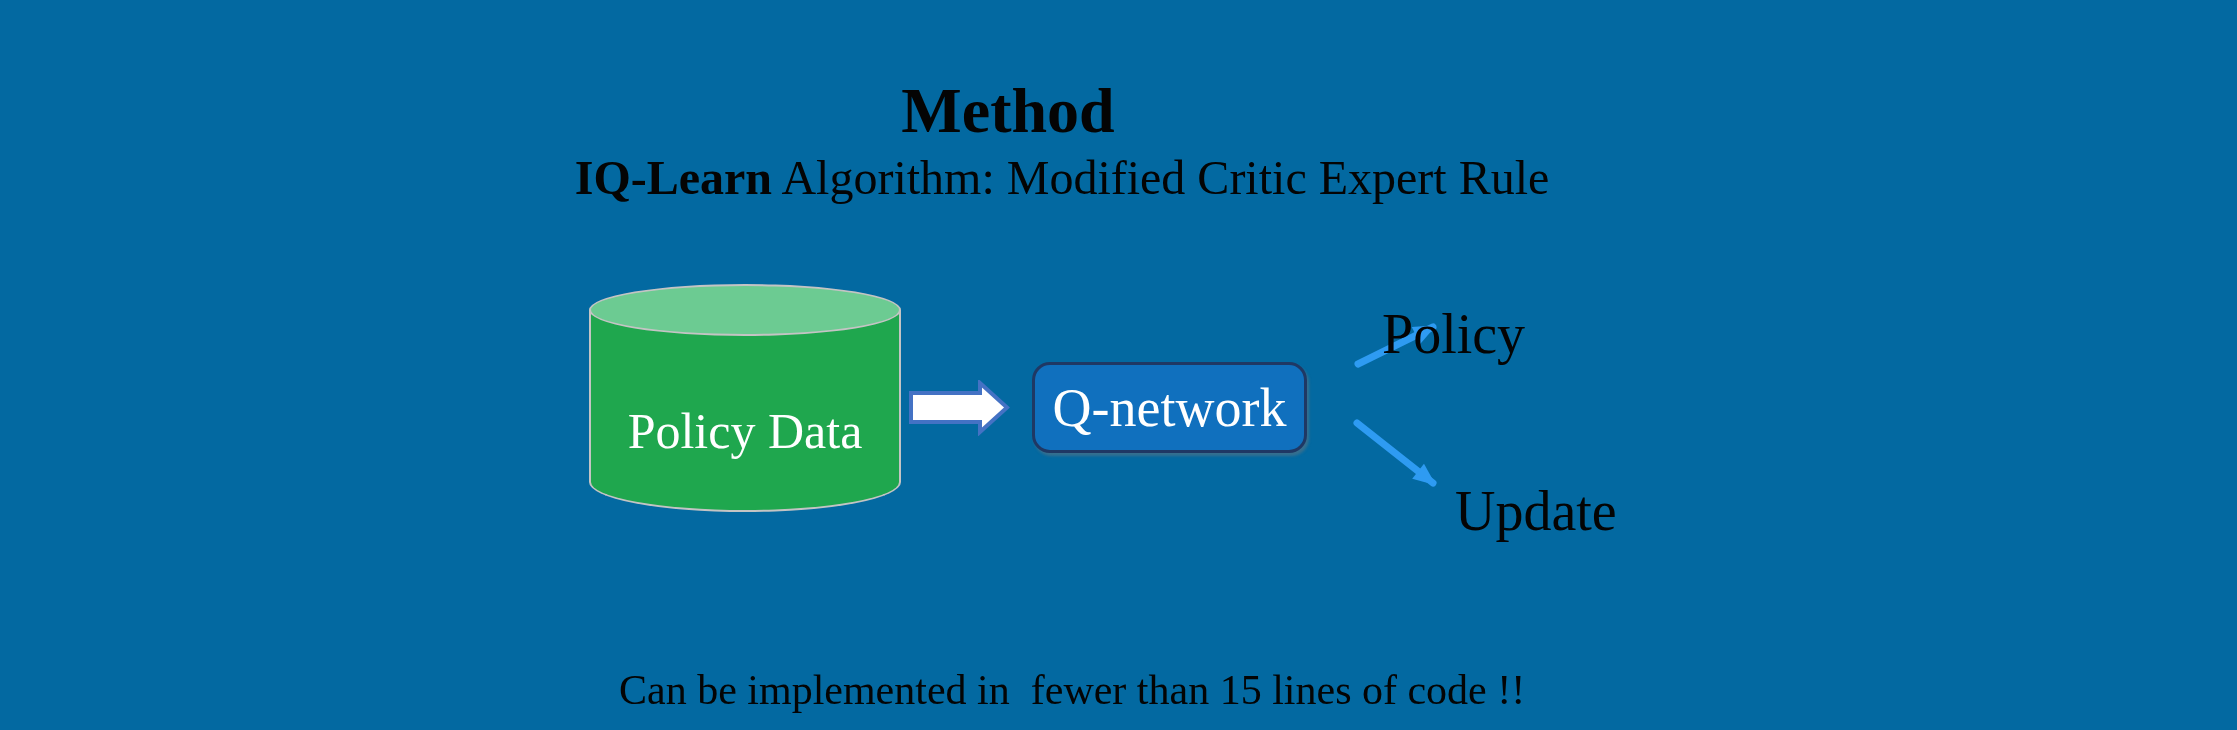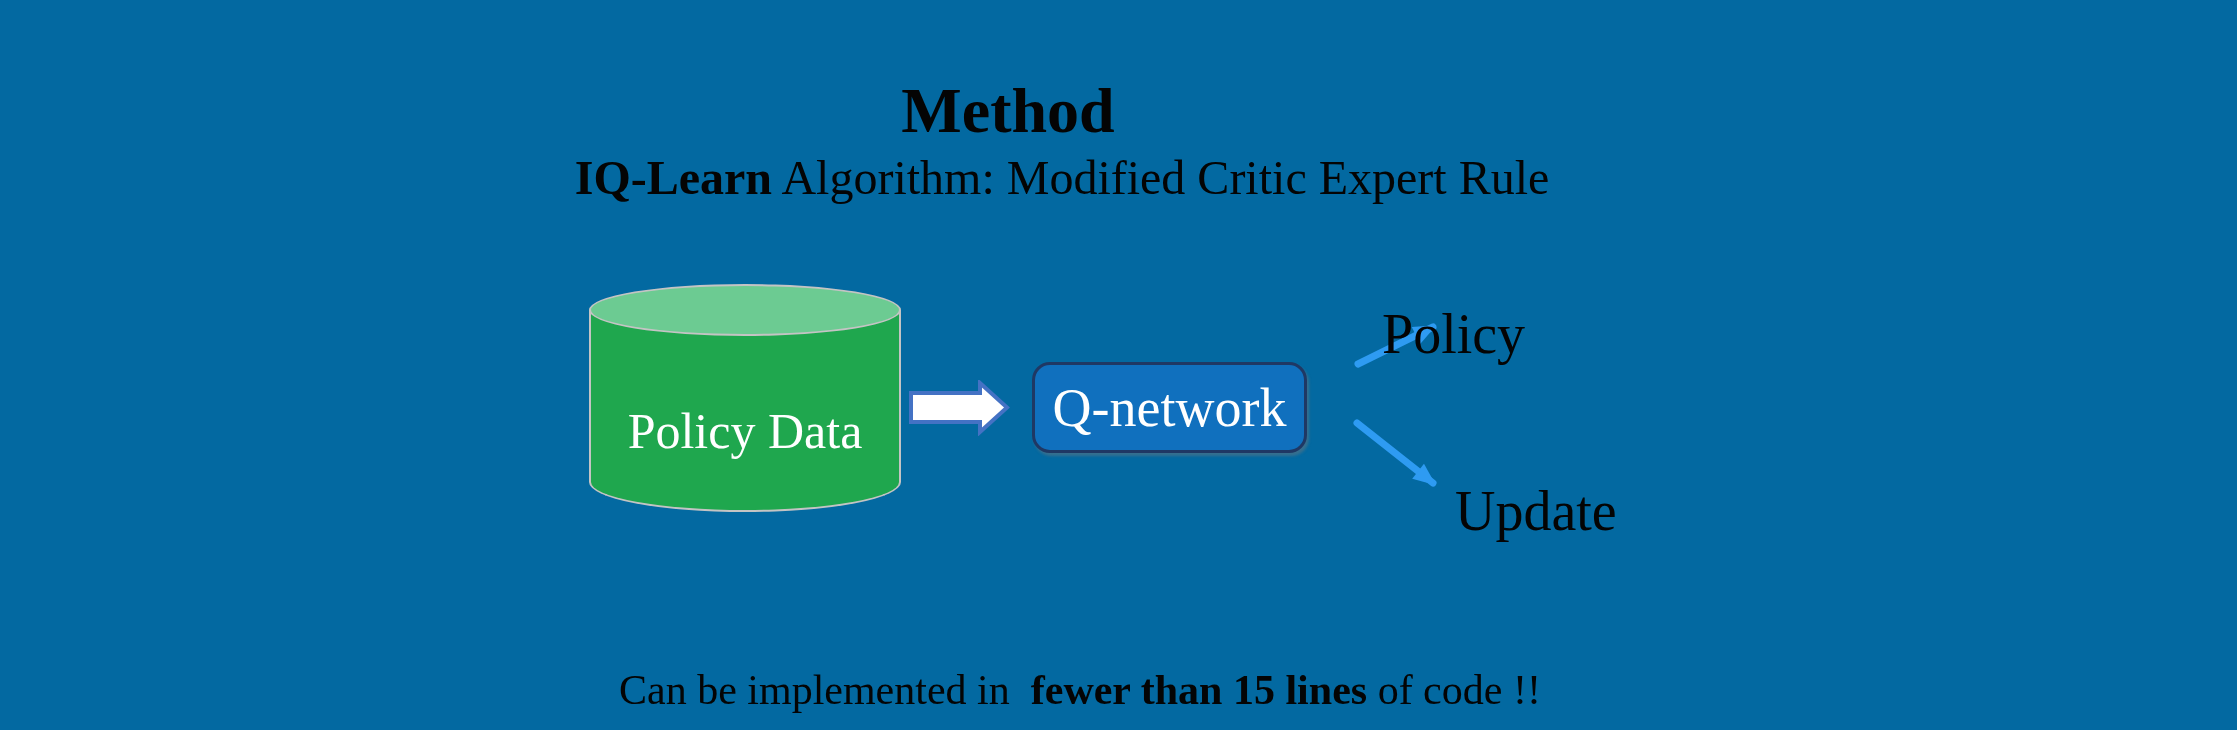--- a/index.html
+++ b/index.html
@@ -147,21 +147,21 @@
 
   .footer {
     position: absolute;
     left: 577px;
     top: 627px;
     font-size: 42px;
     line-height: 1;
     white-space: pre;
     color: #040404;
   }
-  .footer .hl { font-weight: 700; margin-top: 12px; }
+  .footer .hl { font-weight: 400; margin-top: 12px; }
 </style>
 </head>
 <body>
 
 <div class="canvas">
 
   <h1 class="title">Method</h1>
 
   <div class="subtitle">
     <span class="hl">IQ-Learn</span><span> Algorithm: Modified Critic Expert Rule</span>

